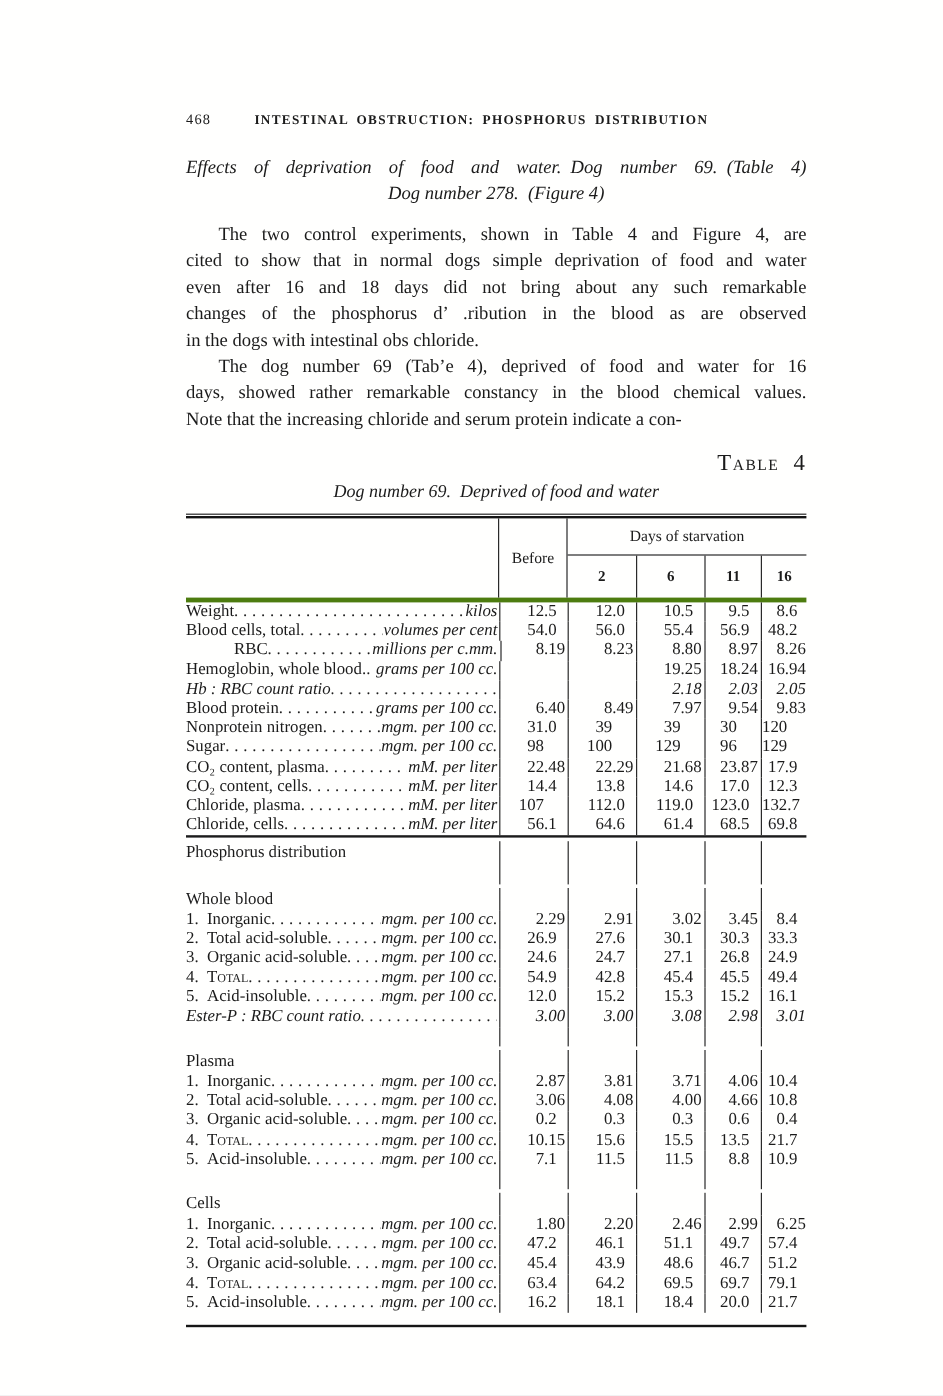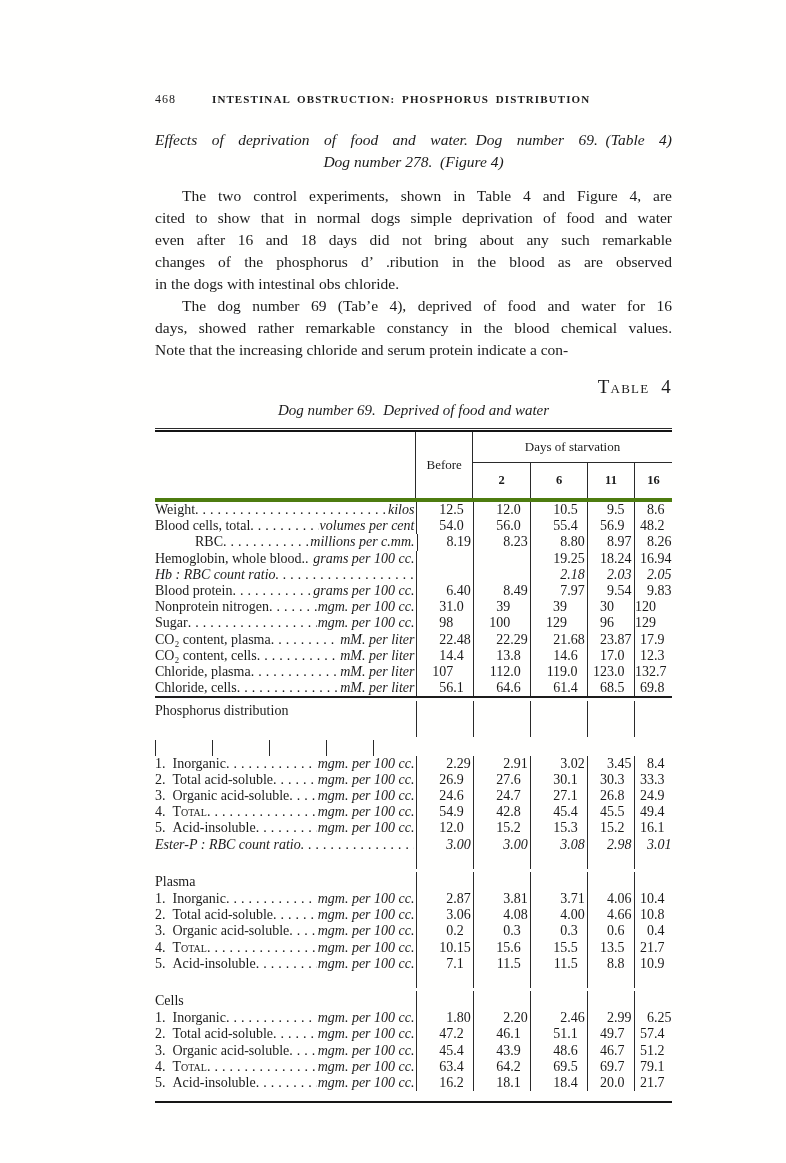--- a/index.html
+++ b/index.html
@@ -438,20 +438,21 @@
         </div>
         <div class="trow sp">
           <div class="c-label"></div>
           <div class="c-val wA"></div>
           <div class="c-val wA"></div>
           <div class="c-val wB"></div>
           <div class="c-val wC"></div>
           <div class="c-val wD"></div>
         </div>
         <div class="trow head">
+          <div class="c-label center">Whole blood</div>
           <div class="c-val wA"></div>
           <div class="c-val wA"></div>
           <div class="c-val wB"></div>
           <div class="c-val wC"></div>
           <div class="c-val wD"></div>
         </div>
         <div class="trow">
           <div class="c-label">
             <span class="lbl">1. Inorganic</span>
             <span class="dots"></span>

